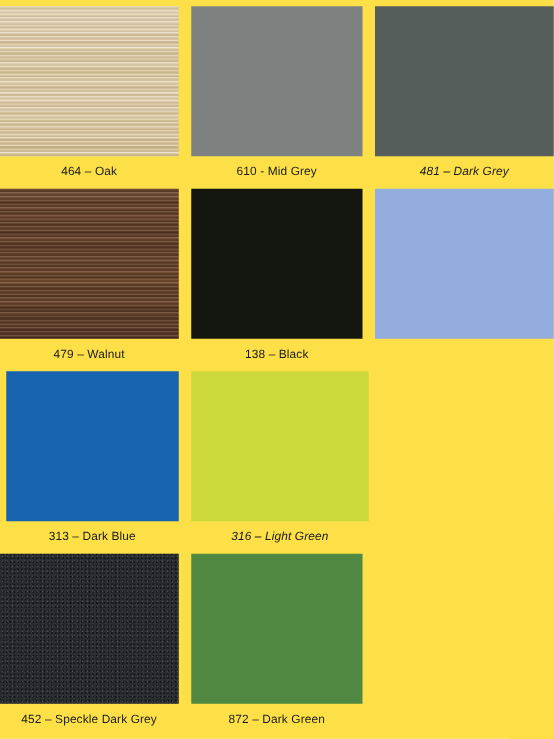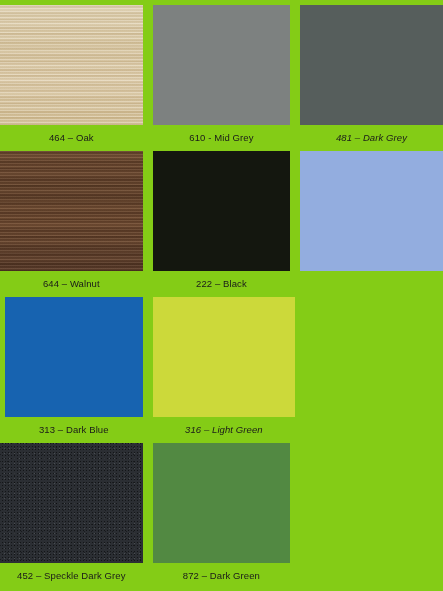--- a/index.html
+++ b/index.html
@@ -11,21 +11,21 @@
     width: 443px;
     height: 591px;
     font-family: "Liberation Sans", sans-serif;
     overflow: hidden;
   }
 
   #swatch-sheet {
     width: 443px;
     height: 591px;
     position: relative;
-    background: #84cc16;
+    background: #fde047;
     box-sizing: border-box;
     padding-top: 5px;
   }
 
   .swatch-row {
     display: flex;
     width: 443px;
     height: 146px;
     box-sizing: border-box;
   }
@@ -125,25 +125,25 @@
     </div>
     <div class="swatch-cell col-2">
       <div class="swatch-chip tex-solid" style="background-color: rgb(86, 94, 92);"></div>
       <div class="swatch-label">481 – Dark Grey</div>
     </div>
   </div>
 
   <div class="swatch-row">
     <div class="swatch-cell col-0">
       <div class="swatch-chip tex-wood tex-walnut"></div>
-      <div class="swatch-label">644 – Walnut</div>
+      <div class="swatch-label">479 – Walnut</div>
     </div>
     <div class="swatch-cell col-1">
       <div class="swatch-chip tex-solid" style="background-color: rgb(20, 23, 15);"></div>
-      <div class="swatch-label">222 – Black</div>
+      <div class="swatch-label">138 – Black</div>
     </div>
     <div class="swatch-cell col-2">
       <div class="swatch-chip tex-solid" style="background-color: rgb(147, 173, 223);"></div>
     </div>
   </div>
 
   <div class="swatch-row">
     <div class="swatch-cell col-1">
       <div class="swatch-chip tex-solid" style="background-color: rgb(23, 99, 176);"></div>
       <div class="swatch-label">313 – Dark Blue</div>

